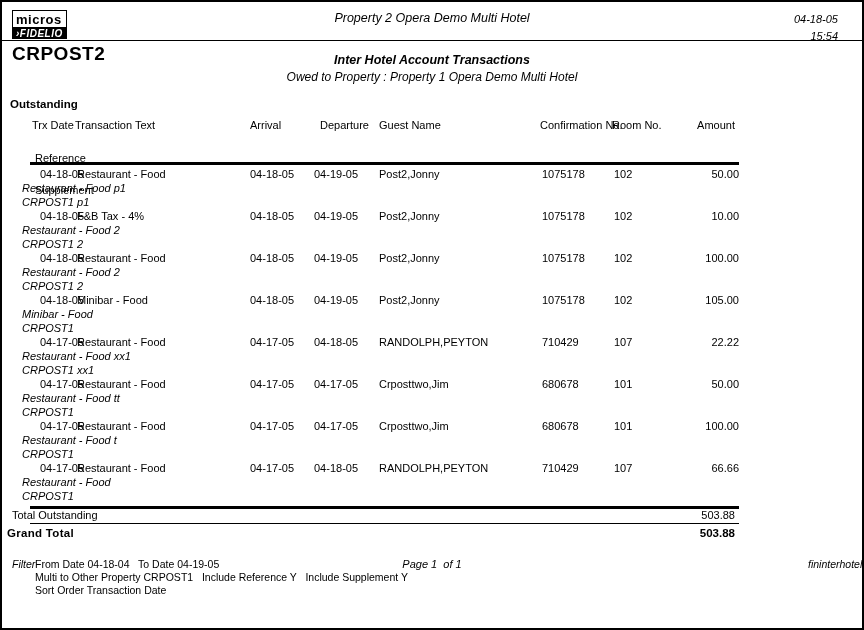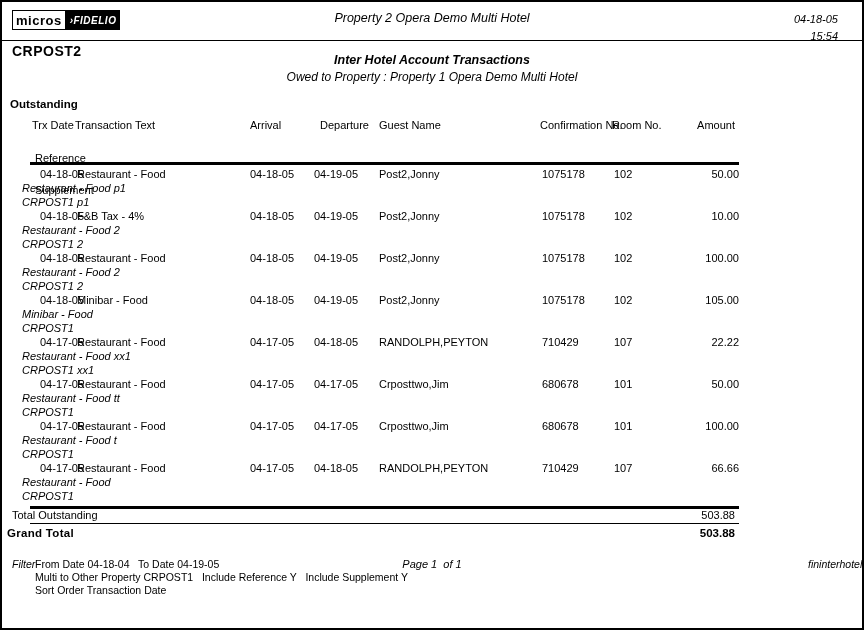--- a/index.html
+++ b/index.html
@@ -8,29 +8,29 @@
     position:relative; width:864px; height:630px; background:#fff;
     border:2px solid #000; overflow:hidden; color:#000;
     font-family:"Liberation Sans", sans-serif;
   }
   .abs { position:absolute; }
   .it { font-style:italic; }
   .b { font-weight:bold; }
   .ws { white-space:pre; }
 
   
-  .logo { left:10px; top:8px; display:flex; align-items:stretch; height:20px; }
+  .logo { left:10px; top:8px; display:flex; align-items:stretch; height:20px;flex-direction:column; }
   .logo-micros { border:1px solid #000; background:#fff; color:#000; font-weight:bold;
     font-size:13px; padding:1px 3px 0 3px; letter-spacing:.5px; display:flex; align-items:center; }
   .logo-fidelio { background:#000; color:#fff; font-weight:bold; font-style:italic;
     font-size:10px; padding:0 4px; letter-spacing:.5px; display:flex; align-items:center; }
   .property-title { top:9px; left:0; right:0; text-align:center; font-size:12.5px; }
   .datetime { top:9px; right:24px; text-align:right; font-size:11px; line-height:17px; }
   .header-rule { top:38px; left:0; width:864px; border-top:1px solid #000; }
-  .report-code { top:41px; left:10px; font-size:14px; letter-spacing:.5px; }
+  .report-code { top:41px; left:10px; font-size:19px; letter-spacing:.5px; }
 
   .title-main { top:51px; left:0; right:0; text-align:center; font-size:12.5px; }
   .title-sub  { top:68px; left:0; right:0; text-align:center; font-size:12px; }
 
   .section-label { top:96px; left:8px; font-size:11.5px; }
 
   
   .fs { font-size:11px; }
   .h-trx { left:30px;  top:117px; }
   .h-text{ left:73px;  top:117px; }

